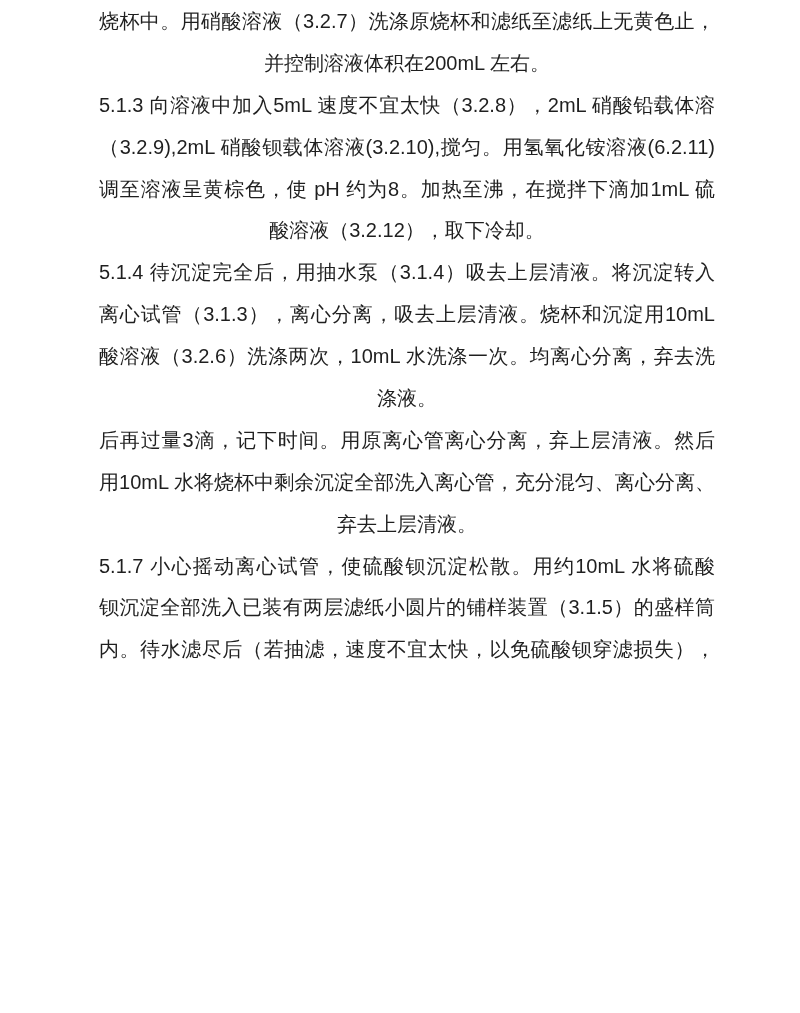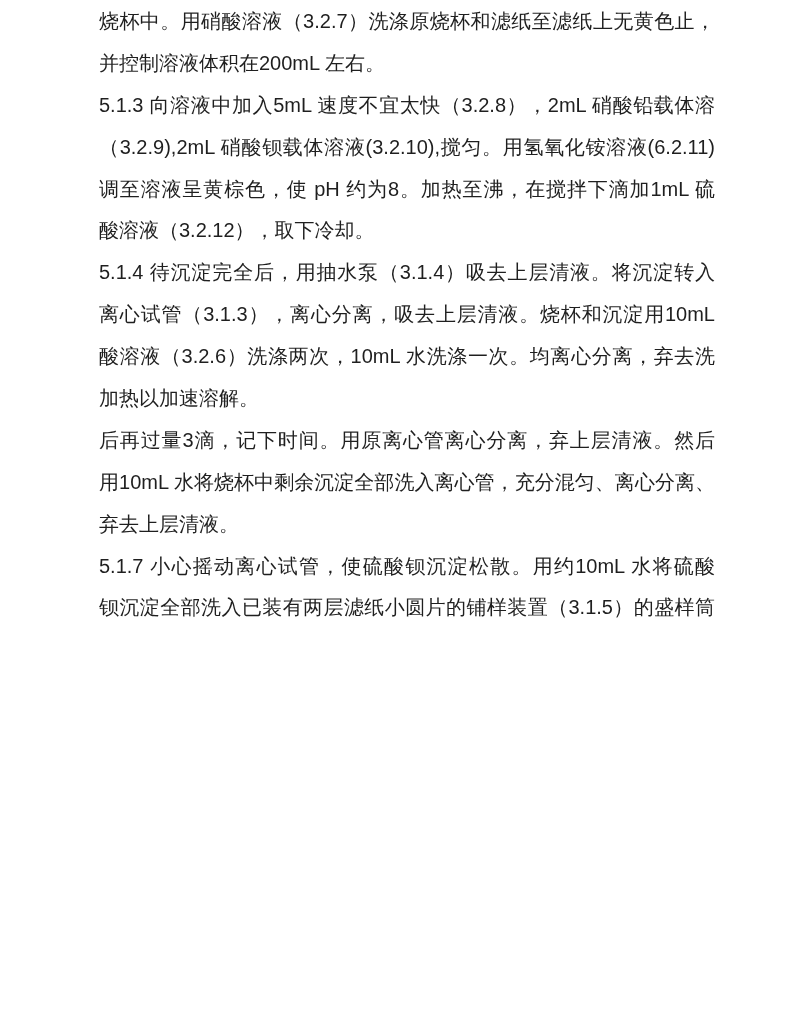--- a/index.html
+++ b/index.html
@@ -20,21 +20,21 @@
     position: absolute;
     left: 99px;
     top: 1px;
     width: 616px;
     font-size: 20px;
   }
   .line {
     height: 41.9px;
     line-height: 41.9px;
     white-space: nowrap;
-    text-align: left;
+    text-align: center;
   }
   .line.fill {
     white-space: normal;
     text-align: justify;
     text-align-last: justify;
     text-justify: inter-character;
     overflow: hidden;
   }
   .footer {
     position: absolute;
@@ -60,25 +60,26 @@
   <div class="text-block">
       <div class="line fill">烧杯中。用硝酸溶液（3.2.7）洗涤原烧杯和滤纸至滤纸上无黄色止，</div>
       <div class="line">并控制溶液体积在200mL 左右。</div>
       <div class="line fill">5.1.3 向溶液中加入5mL 速度不宜太快（3.2.8），2mL 硝酸铅载体溶液</div>
       <div class="line fill">（3.2.9),2mL 硝酸钡载体溶液(3.2.10),搅匀。用氢氧化铵溶液(6.2.11)</div>
       <div class="line fill">调至溶液呈黄棕色，使 pH 约为8。加热至沸，在搅拌下滴加1mL 硫</div>
       <div class="line">酸溶液（3.2.12），取下冷却。</div>
       <div class="line fill">5.1.4 待沉淀完全后，用抽水泵（3.1.4）吸去上层清液。将沉淀转入</div>
       <div class="line fill">离心试管（3.1.3），离心分离，吸去上层清液。烧杯和沉淀用10mL 硝</div>
       <div class="line fill">酸溶液（3.2.6）洗涤两次，10mL 水洗涤一次。均离心分离，弃去洗</div>
-      <div class="line">加热以加速溶解。</div>
+      <div class="line">涤液。</div>
       <div class="line fill">后再过量3滴，记下时间。用原离心管离心分离，弃上层清液。然后</div>
       <div class="line fill">用10mL 水将烧杯中剩余沉淀全部洗入离心管，充分混匀、离心分离、</div>
       <div class="line">弃去上层清液。</div>
       <div class="line fill">5.1.7 小心摇动离心试管，使硫酸钡沉淀松散。用约10mL 水将硫酸</div>
       <div class="line fill">钡沉淀全部洗入已装有两层滤纸小圆片的铺样装置（3.1.5）的盛样筒</div>
+      <div class="line fill">内。待水滤尽后（若抽滤，速度不宜太快，以免硫酸钡穿滤损失），</div>
     </div>
   <div class="footer">
     <span class="dash">—</span>
     <span class="page-num">34</span>
     <span class="dash">—</span>
   </div>
 </div>
 
 </body></html>

